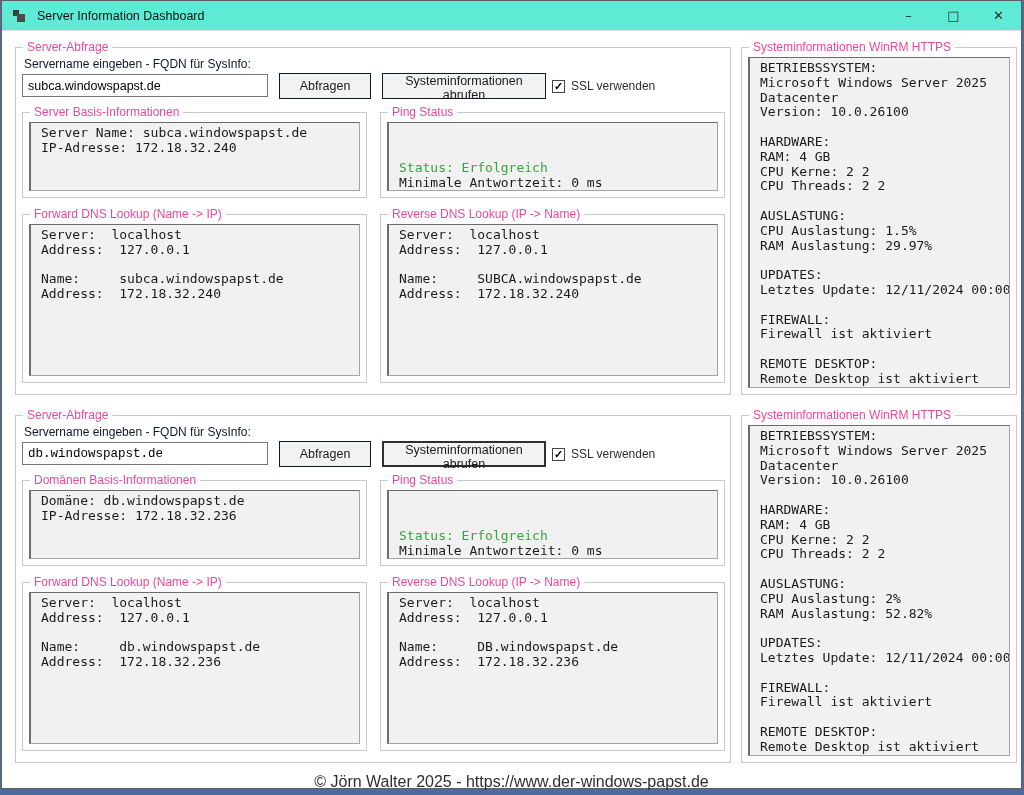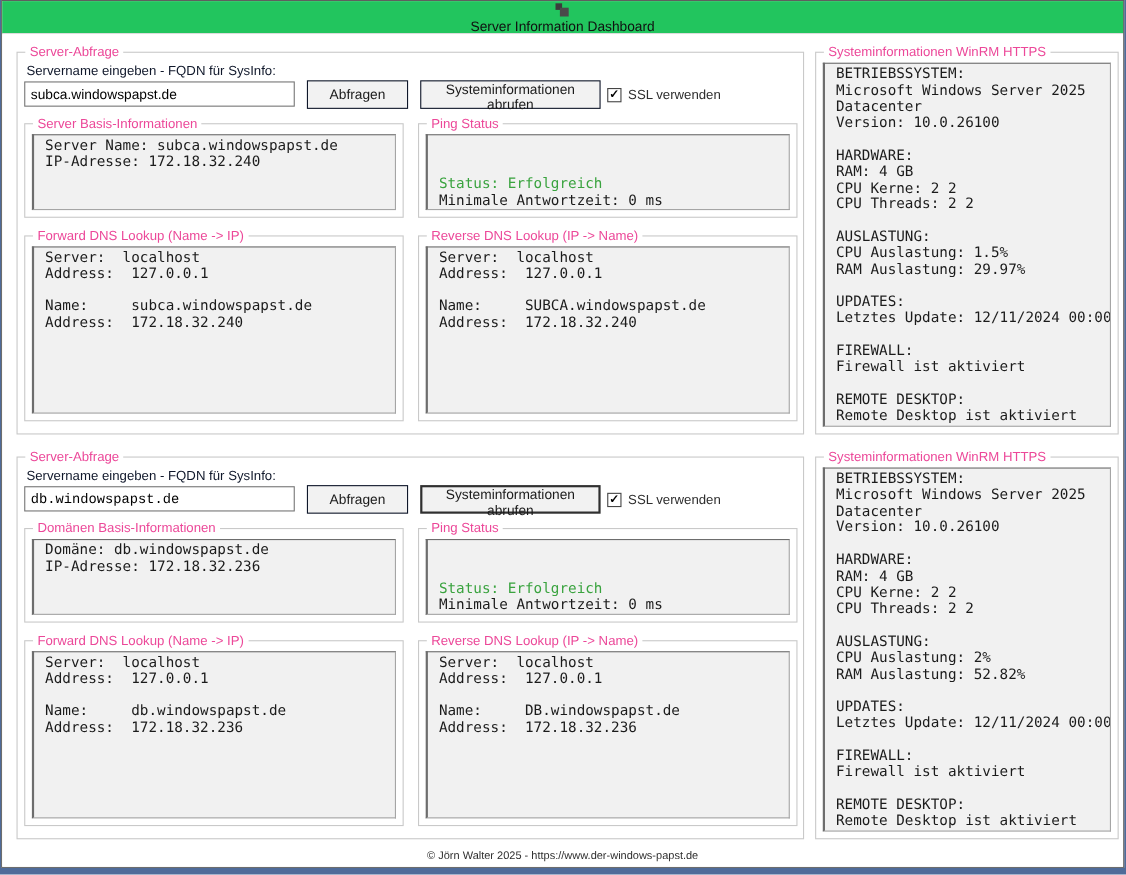--- a/index.html
+++ b/index.html
@@ -8,21 +8,21 @@
 
   .desktop { position:relative; width:1024px; height:795px; }
   .window {
     position:absolute; left:1px; top:0; right:2px; bottom:6px;
     background:#ffffff; border:1px solid #5f5f5f;
   }
 
   
   .titlebar {
     height:30px; display:flex; align-items:center;
-    background:#22c55e; border-bottom:1px solid #dcdcdc;flex-direction:column;
+    background:#5eead4; border-bottom:1px solid #dcdcdc;
   }
   .app-icon { position:relative; width:16px; height:16px; margin:0 9px 0 10px; flex:0 0 auto; }
   .app-icon .sq1 { position:absolute; left:1px; top:2px; width:6px; height:6px; background:#3c3c3c; }
   .app-icon .sq2 { position:absolute; left:5px; top:6px; width:8px; height:8px; background:#4a4a4a; }
   .title-text { font-size:12.5px; color:#101010; }
   .tb-spacer { flex:1; }
   .win-btn {
     width:45px; height:29px; border:none; background:transparent;
     font-size:13px; color:#2c2c2c; cursor:default;
     display:flex; align-items:center; justify-content:center;
@@ -94,21 +94,21 @@
   .gb-basis-1   { left:20px;  top:449px; width:345px; height:86px; }
   .gb-ping-1    { left:378px; top:449px; width:345px; height:86px; }
   .gb-fdns-1    { left:20px;  top:551px; width:345px; height:169px; }
   .gb-rdns-1    { left:378px; top:551px; width:345px; height:169px; }
   .gb-sys-1     { left:739px; top:384px; width:276px; height:348px; }
 
   .ta-fill { left:6px; top:9px; right:6px; bottom:6px; }
 
   .footer {
     position:absolute; left:0; right:0; top:742px; text-align:center;
-    font-size:10px; color:#2e2e2e;
+    font-size:16px; color:#2e2e2e;
   }
 </style>
 </head>
 <body>
 
 <div class="desktop">
   <div class="window">
 
     <div class="titlebar">
       <span class="app-icon">

